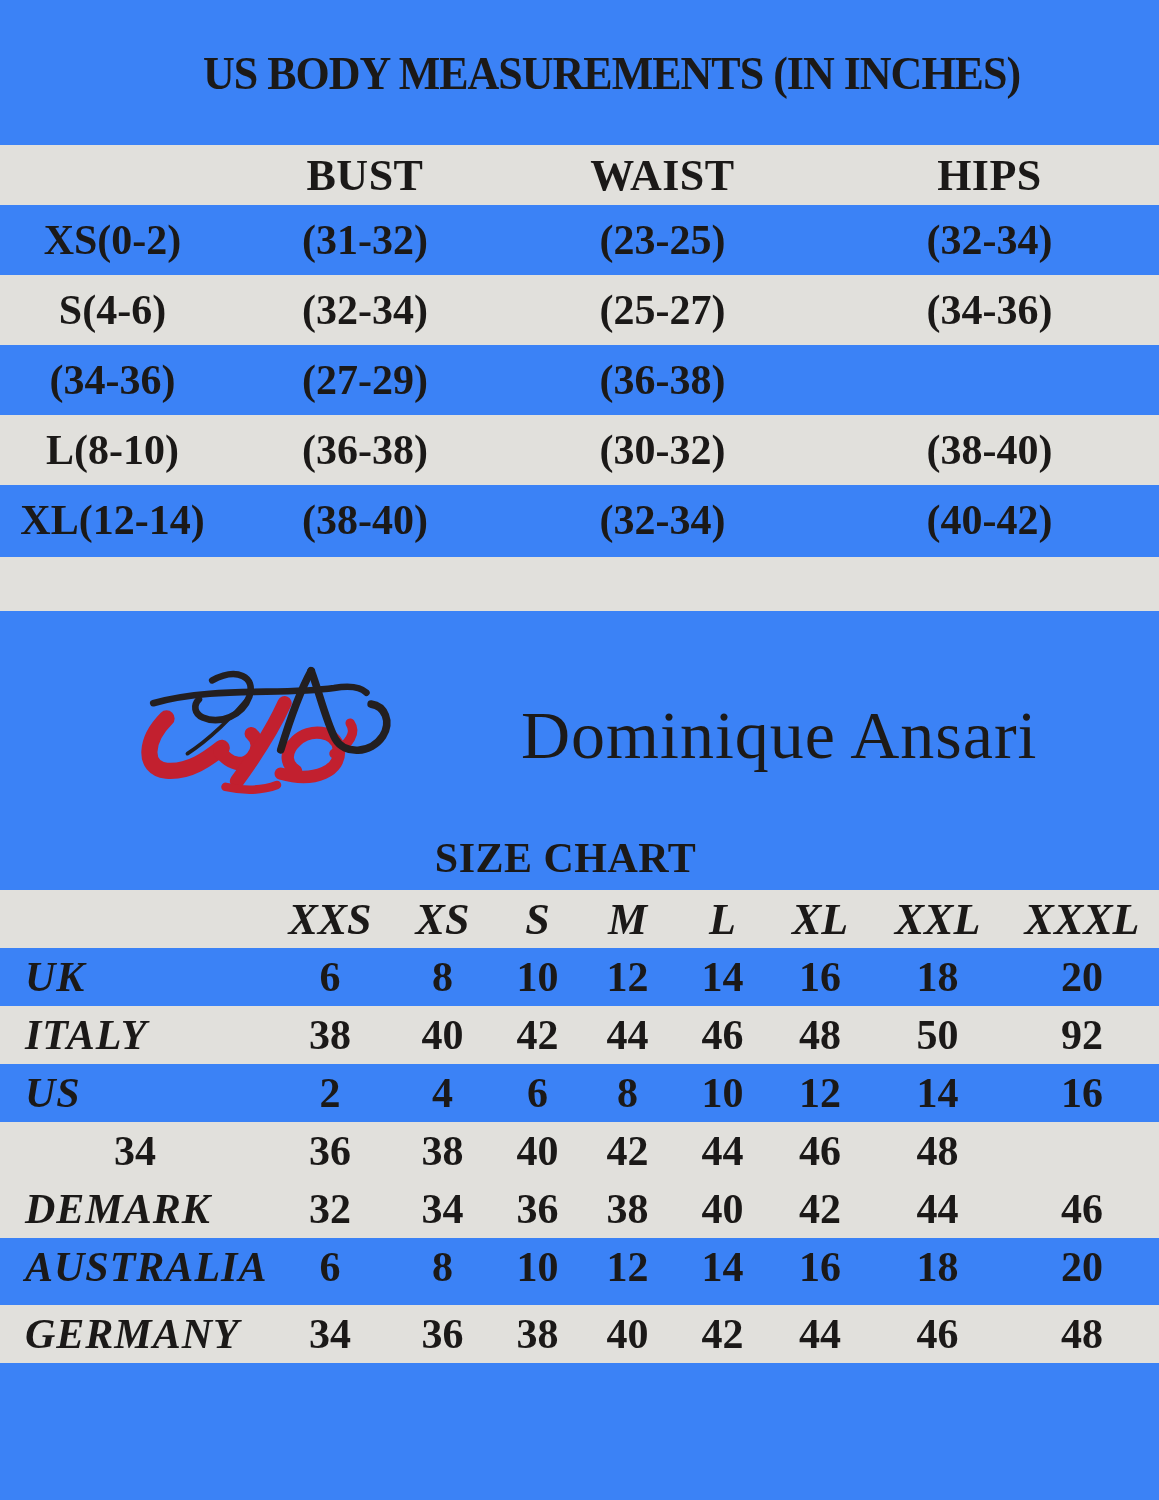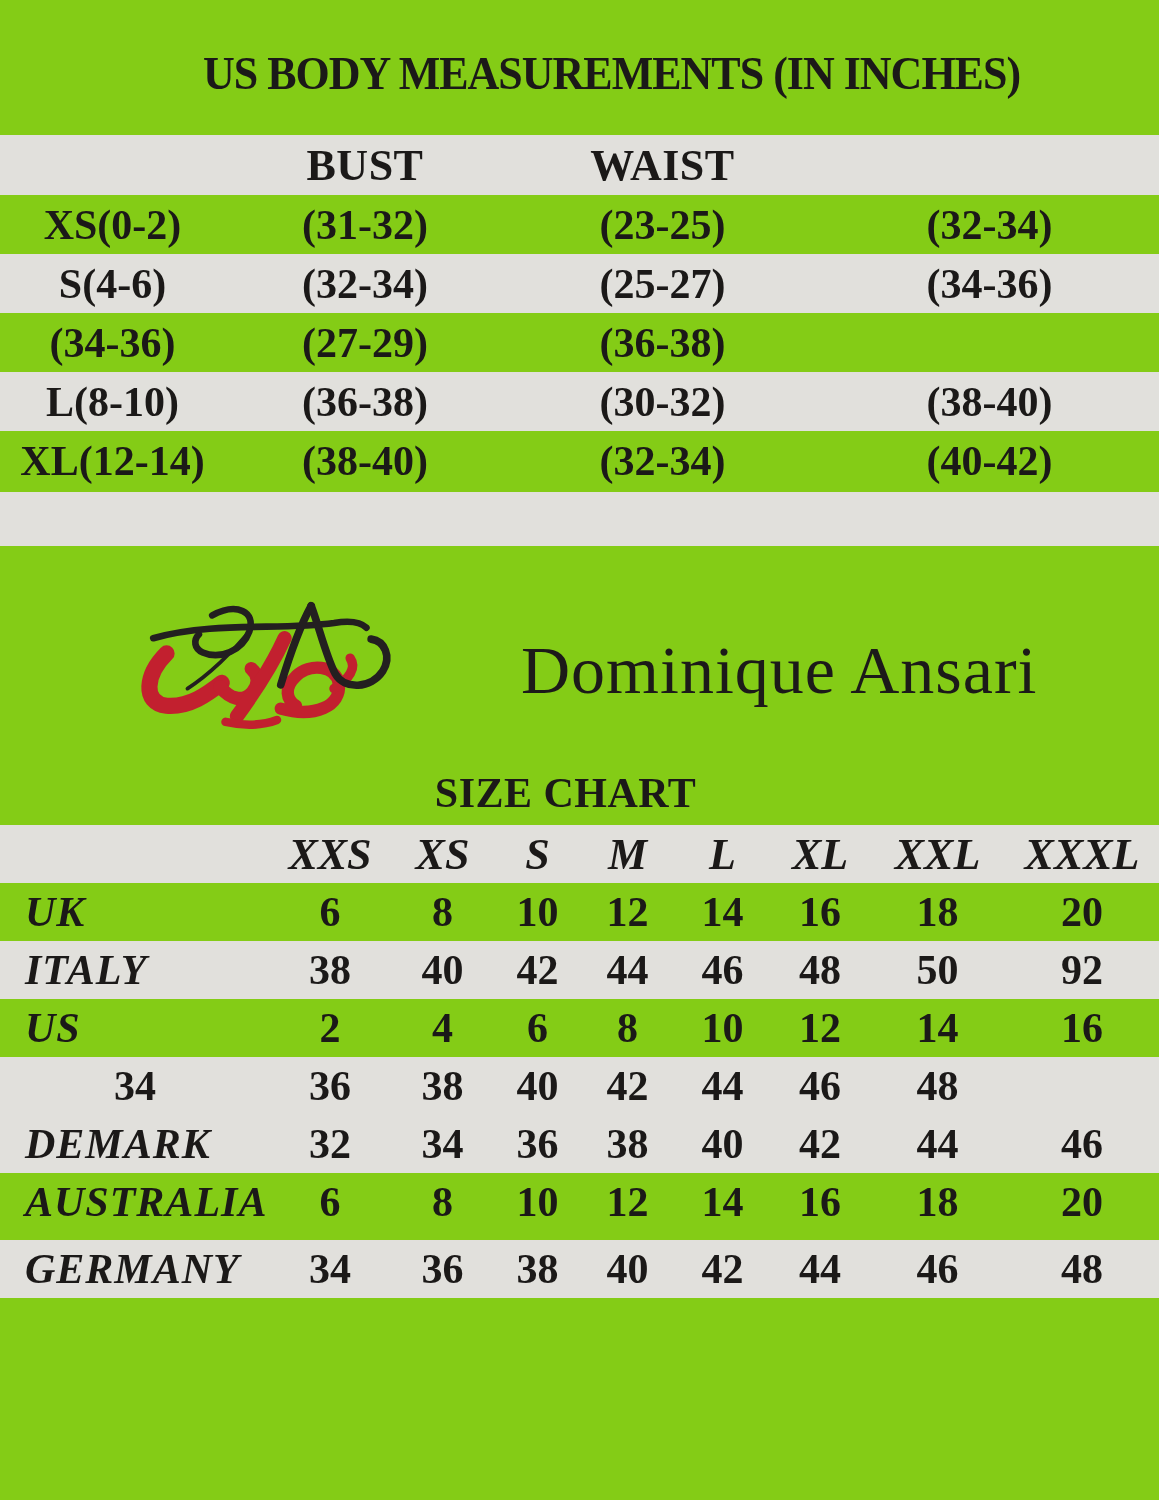--- a/index.html
+++ b/index.html
@@ -2,42 +2,42 @@
 <html><head>
 <meta charset="utf-8">
 <style>
   * { margin:0; padding:0; box-sizing:border-box; }
   html,body { background:#ffffff; }
   body {
     width:1159px;
     font-family:"Liberation Serif", serif;
     color:#1b1918;
   }
-  .page { width:1159px; height:1500px; background:#84cc16; overflow:hidden; position:relative; }
+  .page { width:1159px; height:1500px; background:#3b82f6; overflow:hidden; position:relative; }
 
   .main-title {
     margin-top:48px;
     padding-left:64px;
     text-align:center;
     font-size:44px;
     font-weight:bold;
     letter-spacing:-1px;
     transform:scaleY(1.04);
   }
 
   .band { background:#e1e0dc; }
 
   .row { display:grid; align-items:center; }
   .cell { text-align:center; white-space:nowrap; }
 
   
-  .t1 { margin-top:36px; }
+  .t1 { margin-top:46px; }
   .t1 .row {
     grid-template-columns:225px 280px 315px 1fr;
-    height:59px;
+    height:70px;
     font-size:42px;
     font-weight:bold;
   }
   .t1 .row.header { height:60px; font-size:44px; letter-spacing:0.5px; }
   .spacer-band { height:54px; margin-top:2px; }
 
   
   .brand { display:flex; align-items:center; margin:42px 0 0 138px; height:165px; }
   .logo { width:295px; height:162px; flex:0 0 auto; }
   .brand-name {
@@ -73,20 +73,21 @@
 
 <div class="page">
 
   <div class="main-title">US BODY MEASUREMENTS (IN INCHES)</div>
 
   <div class="t1">
     <div class="row header band">
       <div class="cell"></div>
       <div class="cell">BUST</div>
       <div class="cell">WAIST</div>
+      <div class="cell">HIPS</div>
     </div>
     <div class="row">
       <div class="cell">XS(0-2)</div>
       <div class="cell">(31-32)</div>
       <div class="cell">(23-25)</div>
       <div class="cell">(32-34)</div>
     </div>
     <div class="row band">
       <div class="cell">S(4-6)</div>
       <div class="cell">(32-34)</div>

